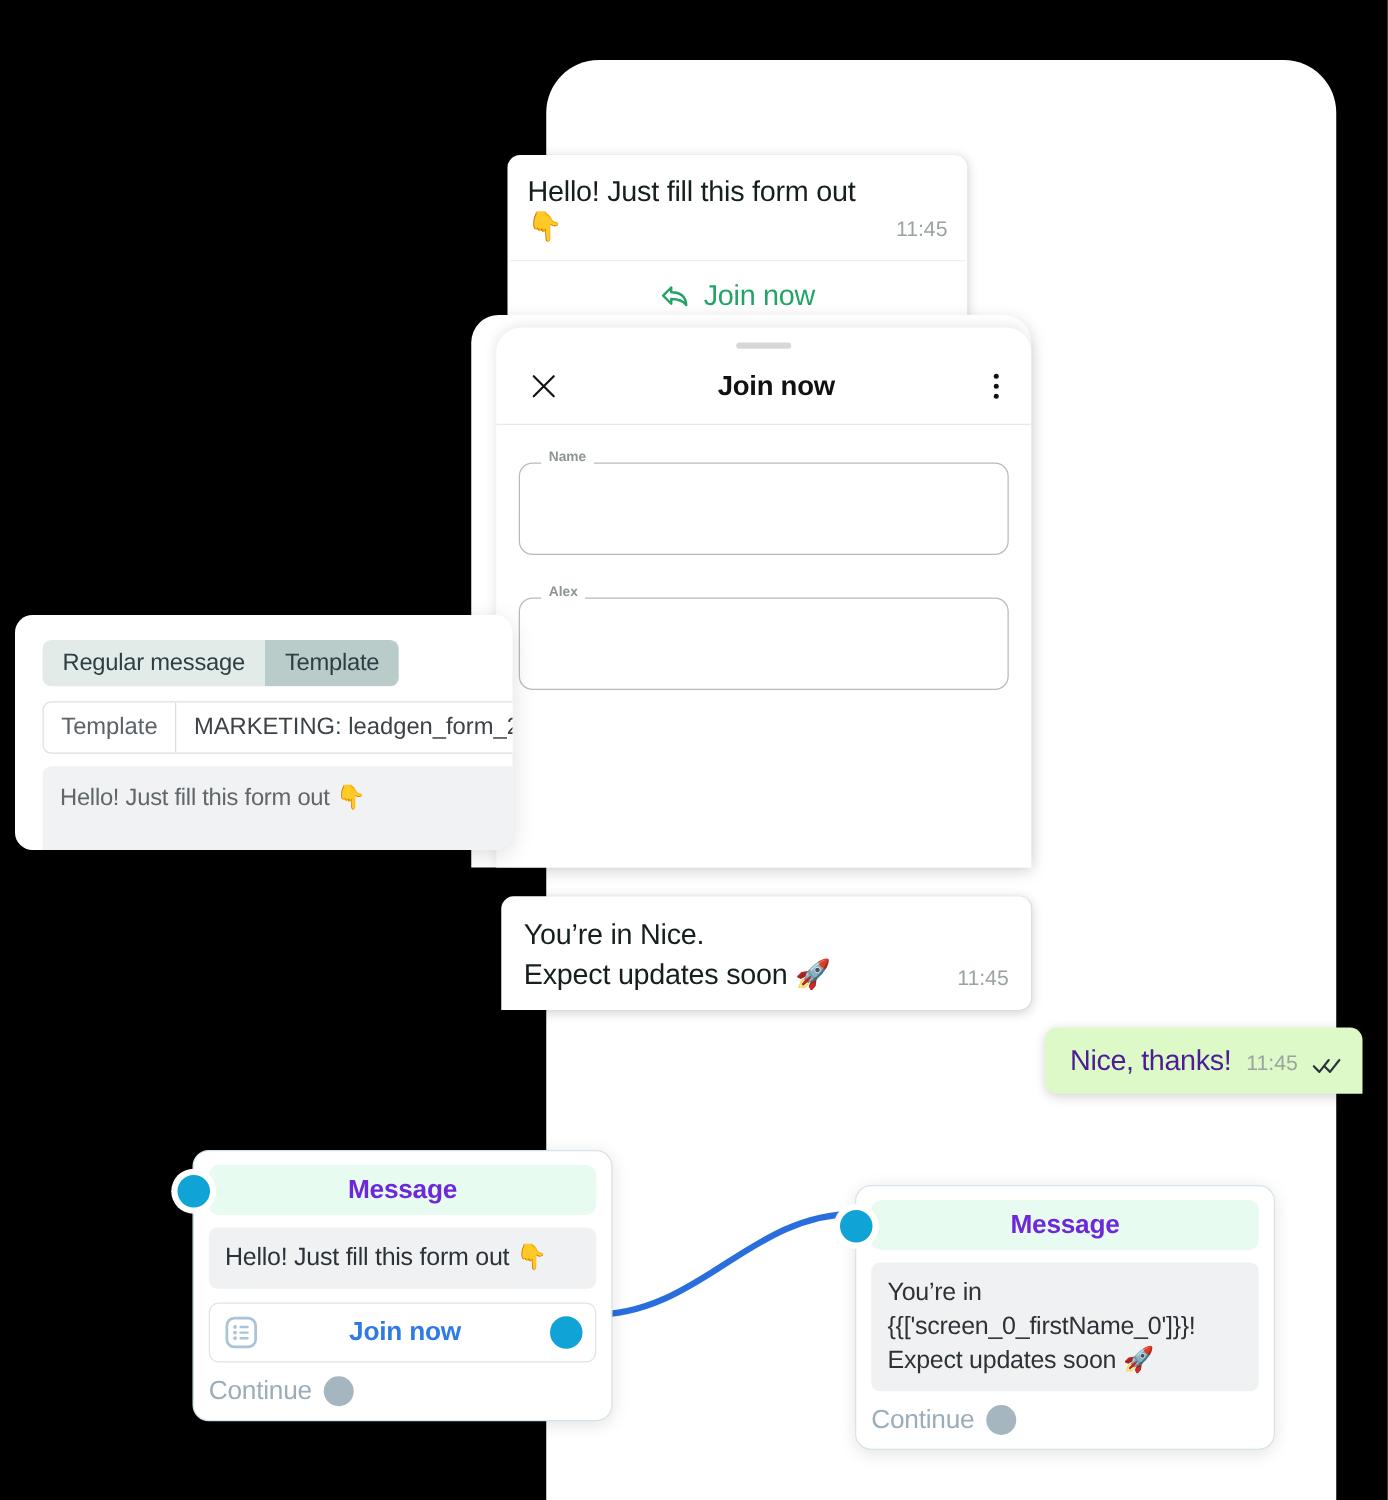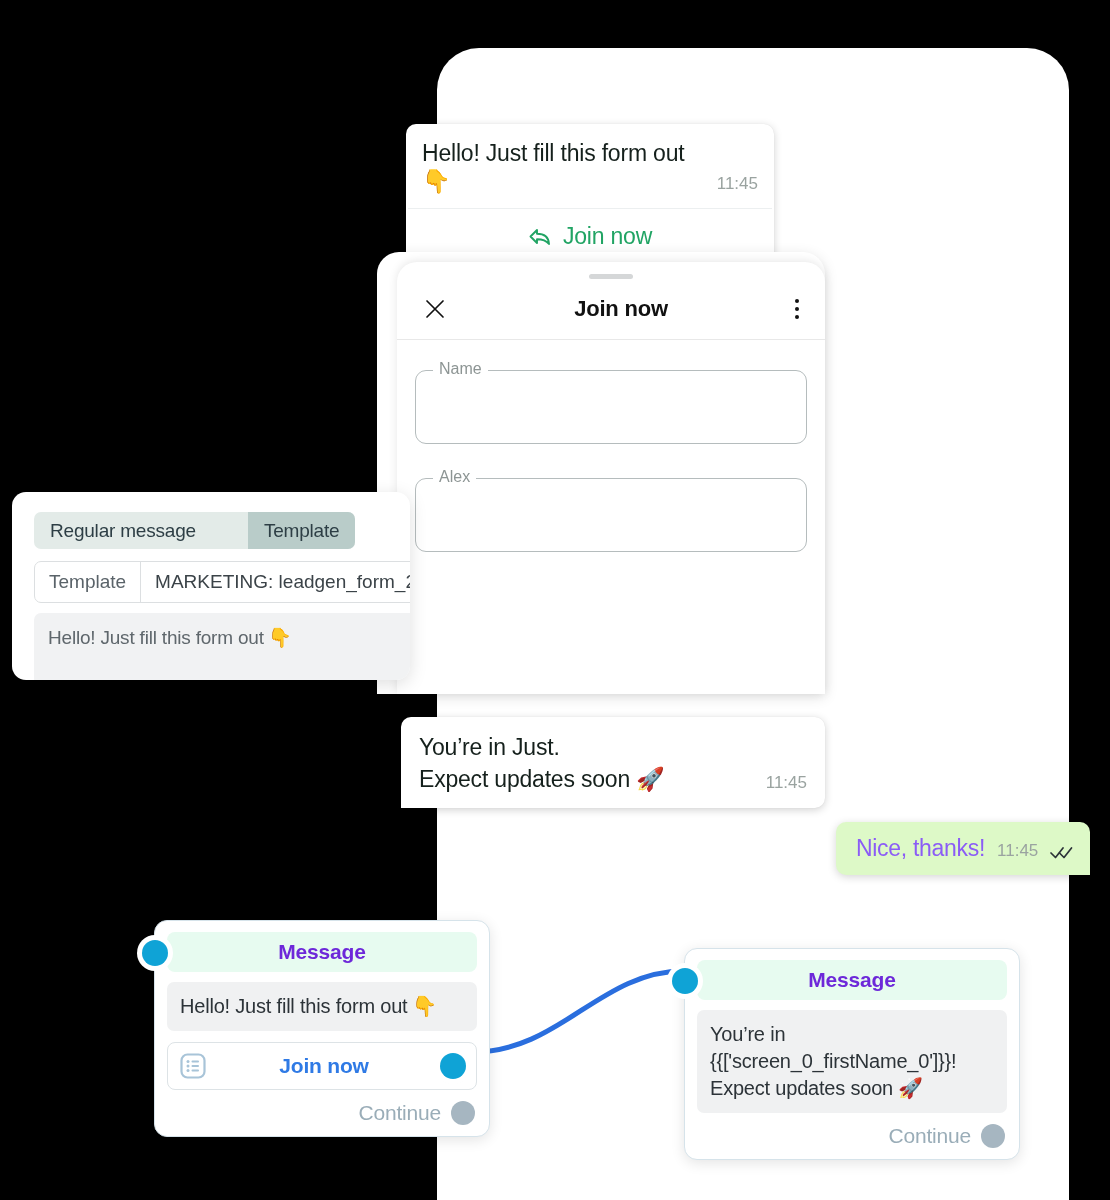--- a/index.html
+++ b/index.html
@@ -140,22 +140,23 @@
     border: 1.5px solid #b5bcbd;
     border-radius: 11px;
     background: #ffffff;
   }
   .field .flabel {
     position: absolute;
     top: -11px;
     left: 17px;
     background: #ffffff;
     padding: 0 6px;
-    font-size: 16px;
+    font-size: 11px;
     color: #8d9594;
+    font-weight: bold;
   }
 
   .modal-foot {
     border-top: 1px solid #eeeeee;
     padding: 22px 18px 0 18px;
   }
   .submit-btn {
     height: 52px;
     border-radius: 26px;
     background: #4caa62;
@@ -183,21 +184,20 @@
     padding: 20px 0 0 22px;
     box-sizing: border-box;
     overflow: hidden;
   }
   .seg {
     display: inline-flex;
     background: #e3ebe8;
     border-radius: 7px;
     overflow: hidden;
     height: 37px;
-    gap: 36px;
   }
   .seg div {
     padding: 0 16px;
     display: flex;
     align-items: center;
     font-size: 19px;
     color: #2d3e45;
     letter-spacing: -0.2px;
   }
   .seg div.active { background: #b9ccc9; }
@@ -272,21 +272,21 @@
     top: 822px;
     background: #ddf9c7;
     border-radius: 10px 10px 0 10px;
     box-shadow: 0 2px 9px rgba(0,0,0,0.17);
     padding: 13px 16px 13px 20px;
     display: flex;
     align-items: flex-end;
     gap: 12px;
   }
   .bubble-out .text {
-    font-size: 23px; color: #8b5cf6; letter-spacing: -0.3px;
+    font-size: 23px; color: #4c1d95; letter-spacing: -0.3px;
   }
   .bubble-out .time {
     font-size: 17px; color: #9aa3a0; padding-bottom: 1px;
   }
   .ticks { display: block; padding-bottom: 2px; }
 
   
   .flow-svg {
     position: absolute;
     left: 0; top: 0;
@@ -339,21 +339,20 @@
     text-align: center;
     color: #2f7ae5;
     font-size: 21px;
     font-weight: bold;
     letter-spacing: -0.2px;
   }
   .node-foot {
     margin-top: 9px;
     display: flex;
     align-items: center;
-    justify-content: flex-end;
     gap: 10px;
     padding-right: 2px;
     height: 28px;
   }
   .node-foot .label {
     color: #9aadb8; font-size: 21px; letter-spacing: -0.2px;
   }
   .dot-blue {
     width: 26px; height: 26px; border-radius: 50%;
     background: #0fa3d6;
@@ -421,21 +420,21 @@
   </div>
   <div class="tpl-row">
     <div class="k">Template</div>
     <div class="v">MARKETING: leadgen_form_2 (en)</div>
   </div>
   <div class="tpl-text">Hello! Just fill this form out 👇</div>
 </div>
 
 <div class="bubble-reply">
   <div class="text">
-    <div>You’re in Just.</div>
+    <div>You’re in Nice.</div>
     <div>Expect updates soon 🚀</div>
   </div>
   <span class="time">11:45</span>
 </div>
 
 <div class="bubble-out">
   <span class="text">Nice, thanks!</span>
   <span class="time">11:45</span>
   <svg class="ticks" width="24" height="16" viewBox="0 0 24 16">
     <path d="M1 9 L5.5 13.5 L13 4" fill="none" stroke="#2c3338" stroke-width="1.7" stroke-linecap="round" stroke-linejoin="round"></path>

